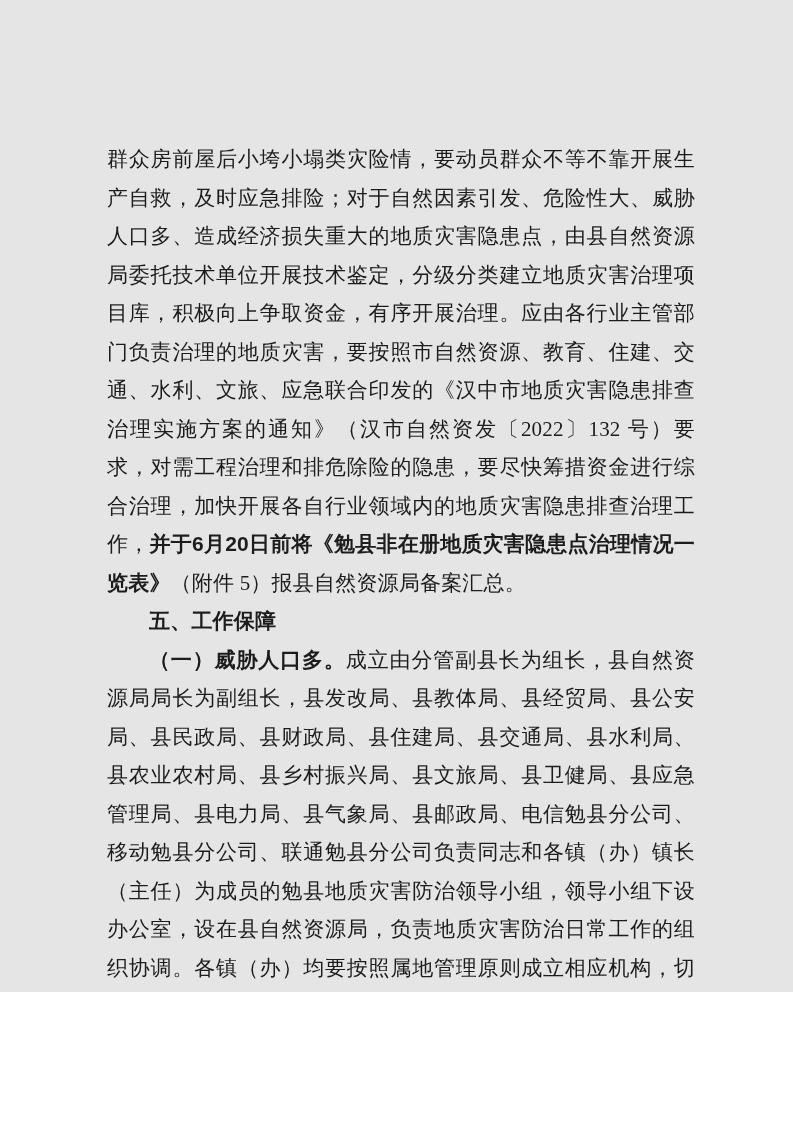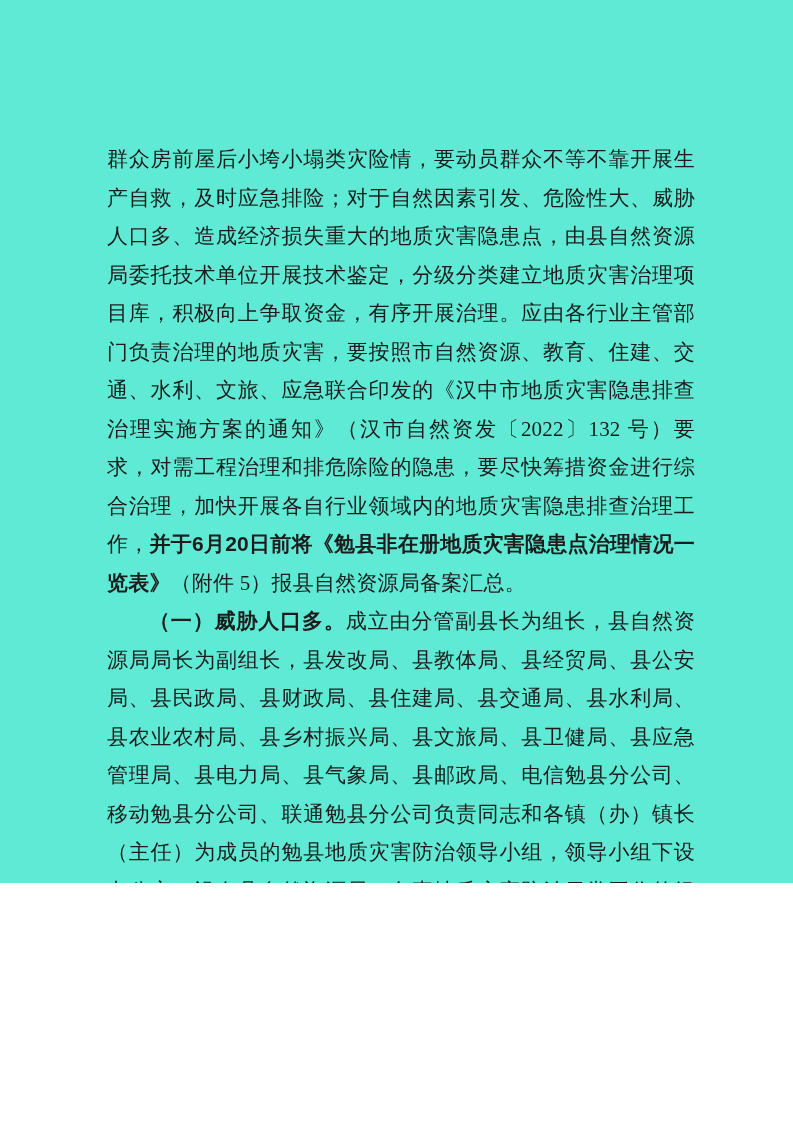--- a/index.html
+++ b/index.html
@@ -3,22 +3,22 @@
 <meta charset="utf-8">
 <style>
   html, body {
     margin: 0;
     padding: 0;
     background: #ffffff;
   }
   .page {
     position: relative;
     width: 793px;
-    height: 883px;
-    background: #5eead4;
+    height: 992px;
+    background: #e5e5e5;
     overflow: hidden;
     font-family: "Liberation Serif", "DejaVu Serif", serif;
     color: #1c1c1c;
   }
   .content {
     position: absolute;
     left: 107px;
     top: 140px;
     width: 588px;
   }
@@ -55,16 +55,17 @@
     font-family: Liberation Mono, monospace;
     color: #1c1c1c;
   }
 </style>
 </head>
 <body>
 
 <div class="page">
   <div class="content" id="doc-body">
       <p class="body"><span>群众房前屋后小垮小塌类灾险情，要动员群众不等不靠开展生产自救，及时应急排险；对于自然因素引发、危险性大、威胁人口多、造成经济损失重大的地质灾害隐患点，由县自然资源局委托技术单位开展技术鉴定，分级分类建立地质灾害治理项目库，积极向上争取资金，有序开展治理。应由各行业主管部门负责治理的地质灾害，要按照市自然资源、教育、住建、交通、水利、文旅、应急联合印发的《汉中市地质灾害隐患排查治理实施方案的通知》（汉市自然资发〔2022〕132 号）要求，对需工程治理和排危除险的隐患，要尽快筹措资金进行综合治理，加快开展各自行业领域内的地质灾害隐患排查治理工作，</span><span class="seg-bold">并于6月20日前将《勉县非在册地质灾害隐患点治理情况一览表》</span><span>（附件 5）报县自然资源局备案汇总。</span></p>
+      <p class="heading"><span class="seg-bold">五、工作保障</span></p>
       <p class="body indent"><span class="seg-bold">（一）威胁人口多。</span><span>成立由分管副县长为组长，县自然资源局局长为副组长，县发改局、县教体局、县经贸局、县公安局、县民政局、县财政局、县住建局、县交通局、县水利局、县农业农村局、县乡村振兴局、县文旅局、县卫健局、县应急管理局、县电力局、县气象局、县邮政局、电信勉县分公司、移动勉县分公司、联通勉县分公司负责同志和各镇（办）镇长（主任）为成员的勉县地质灾害防治领导小组，领导小组下设办公室，设在县自然资源局，负责地质灾害防治日常工作的组织协调。各镇（办）均要按照属地管理原则成立相应机构，切实加强对地质灾害防治</span></p>
     </div>
   <div class="page-number">- 10 -</div>
 </div>
 
 </body></html>

